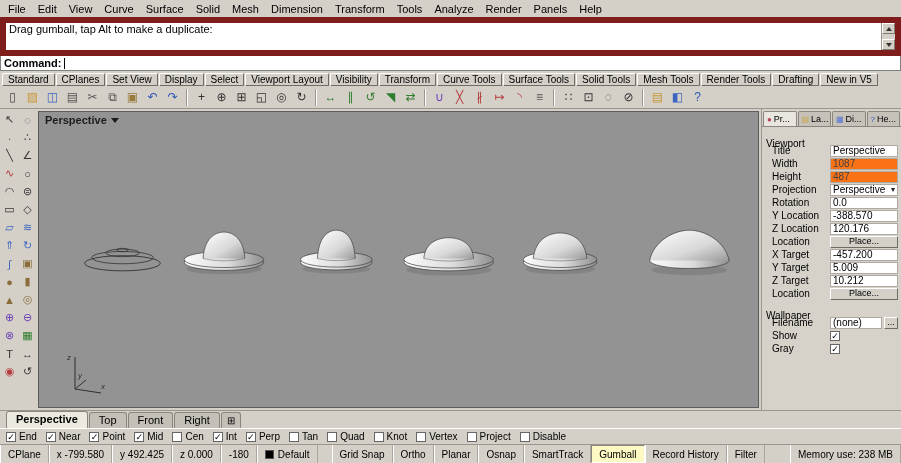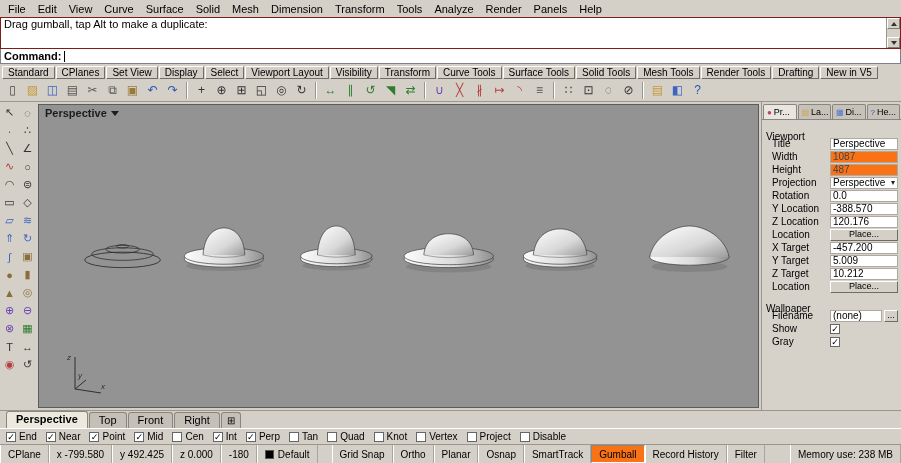--- a/index.html
+++ b/index.html
@@ -4,21 +4,21 @@
 <style>
   *{margin:0;padding:0;box-sizing:border-box}
   html,body{width:901px;height:463px;overflow:hidden}
   body{font-family:"Liberation Sans",sans-serif;font-size:11px;color:#000;background:#d4d0c8;display:flex;flex-direction:column}
 
   
   .menubar{height:17px;flex:0 0 auto;display:flex;align-items:center;padding:0 2px}
   .mi{padding:1px 6px;white-space:nowrap;cursor:default}
 
   
-  .cmdhist{height:32px;flex:0 0 auto;background:#fff;border:1px solid #7f1d1d;position:relative;overflow:hidden}
+  .cmdhist{height:39px;flex:0 0 auto;background:#fff;border:6px solid #7f1d1d;position:relative;overflow:hidden}
   .histline{padding:1px 3px;line-height:11px;white-space:nowrap}
   .vsb{position:absolute;right:0;top:0;bottom:0;width:14px;background:#d4d0c8;border-left:1px solid #9a968e;display:flex;flex-direction:column;justify-content:space-between}
   .sbtn{height:11px;background:#d4d0c8;border:1px solid;border-color:#fff #807c74 #807c74 #fff;display:flex;align-items:center;justify-content:center}
   .tri-up{width:0;height:0;border-left:3px solid transparent;border-right:3px solid transparent;border-bottom:4px solid #333}
   .tri-down{width:0;height:0;border-left:3px solid transparent;border-right:3px solid transparent;border-top:4px solid #333}
   .cmdline{height:15px;flex:0 0 auto;background:#fff;border:1px solid #808080;border-top:none;padding:1px 3px;font-weight:bold;line-height:12px;display:flex;align-items:center}
   .caret{display:inline-block;width:1px;height:11px;background:#000;margin-left:3px}
 
   
   .ttabs{height:15px;flex:0 0 auto;display:flex;align-items:flex-end;gap:1px;padding:1px 2px 0}
@@ -68,21 +68,21 @@
 
   
   .osnap{height:16px;flex:0 0 auto;display:flex;align-items:center;gap:9px;padding:0 6px;font-size:10px;border-top:1px solid #fff;background:#d4d0c8}
   .oitem{display:flex;align-items:center;gap:3px;white-space:nowrap}
 
   
   .status{height:19px;flex:0 0 auto;display:flex;align-items:stretch;font-size:10px;background:#d4d0c8;border-top:1px solid #9a968e}
   .sleft,.stoggles{display:flex;align-items:stretch}
   .scell{display:flex;align-items:center;padding:0 7px;white-space:nowrap;border-left:1px solid #fff;border-right:1px solid #a9a59d}
   .stgl.bold{font-weight:normal}
-  .stgl.pressed{background:#f97316;border:1px solid;border-color:#8a867e #fff #fff #8a867e}
+  .stgl.pressed{background:#fef9c3;border:1px solid;border-color:#8a867e #fff #fff #8a867e}
   .swatch{width:9px;height:9px;border:1px solid #555;margin-right:4px;display:inline-block}
   .sgap{width:14px}
   .sspace{flex:1}
 </style>
 </head>
 <body>
 
 <div class="menubar">
     <div class="mi">File</div>
     <div class="mi">Edit</div>

